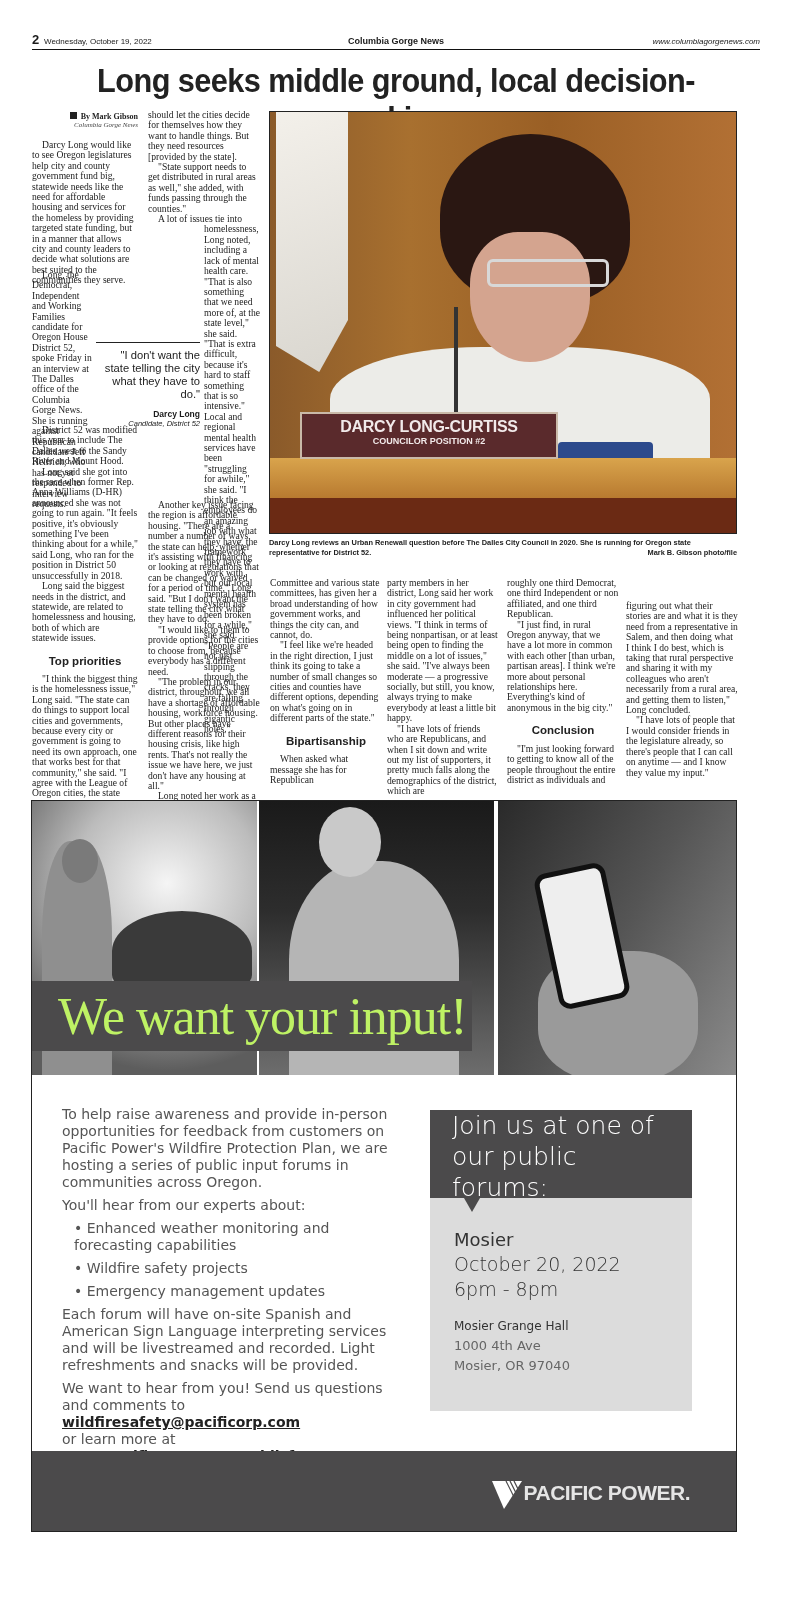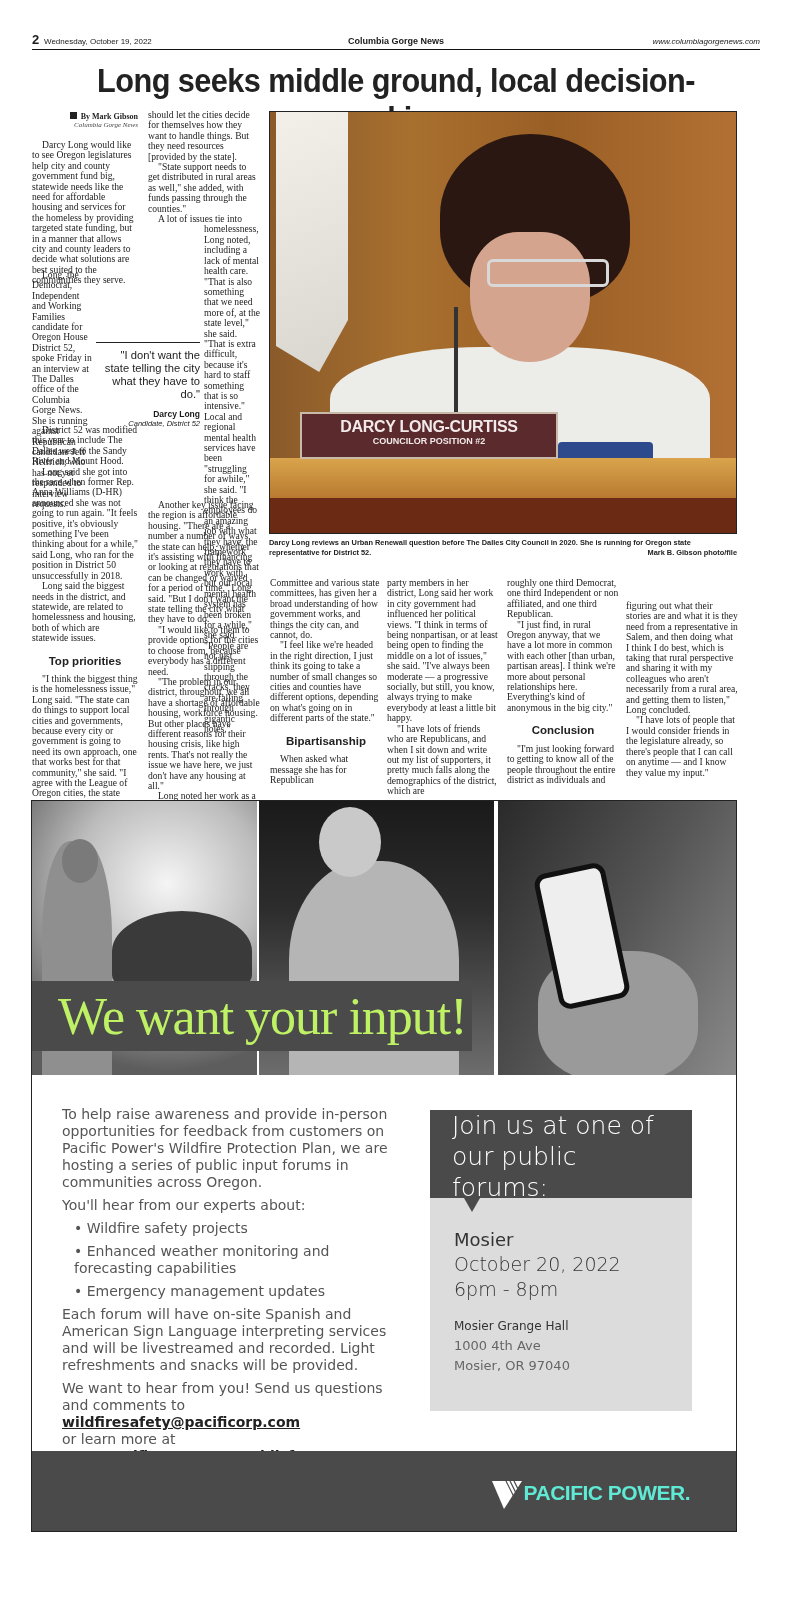--- a/index.html
+++ b/index.html
@@ -67,21 +67,21 @@
   .forum .top { position: absolute; left: 0; top: 0; width: 262px; height: 88px; background: #4b4a4b; color: #fff; font-family: "DejaVu Sans", sans-serif; font-weight: 200; font-size: 25px; line-height: 31px; padding: 0 22px; }
   .forum .tri { position: absolute; left: 34px; top: 88px; border-left: 8px solid transparent; border-right: 8px solid transparent; border-top: 14px solid #4b4a4b; }
   .forum .info { position: absolute; left: 24px; top: 118px; font-family: "DejaVu Sans", sans-serif; color: #333; }
   .forum .city { font-weight: normal; font-size: 18px; line-height: 24px; }
   .forum .when { font-size: 19px; line-height: 25px; font-weight: 300; }
   .forum .venue { font-size: 12px; margin-top: 14px; line-height: 20px; }
   .forum .addr { font-size: 13px; line-height: 20px; color: #666; }
   .ad .footer { position: absolute; left: 0; top: 650px; width: 706px; height: 82px; background: #4b4a4b; }
   .ws { position: absolute; left: 30px; top: 24px; width: 208px; border-top: 2px solid #fff; border-bottom: 2px solid #fff; padding: 4px 0; color: #fff; font-family: "DejaVu Sans", sans-serif; font-size: 19px; letter-spacing: 0.3px; }
   .ws b { font-weight: bold; }
-  .pp { position: absolute; right: 48px; top: 26px; color: #5eead4; font-family: "Liberation Sans", sans-serif; font-weight: bold; font-size: 21px; letter-spacing: -0.5px; display: flex; align-items: center; justify-content: space-between; }
+  .pp { position: absolute; right: 48px; top: 26px; color: #e5e5e5; font-family: "Liberation Sans", sans-serif; font-weight: bold; font-size: 21px; letter-spacing: -0.5px; display: flex; align-items: center; justify-content: space-between; }
   .pp .logo { width: 30px; height: 32px; margin-right: 2px; }
 </style>
 </head>
 <body>
 
 <div class="abs masthead">
   <span class="pg">2</span>
   <span class="date">Wednesday, October 19, 2022</span>
   <span class="paper">Columbia Gorge News</span>
   <span class="url">www.columbiagorgenews.com</span>
@@ -182,22 +182,22 @@
     <div class="phone"></div>
   </div>
   <div class="banner">
     <span>We want your input!</span>
   </div>
 
   <div class="body">
     <p>To help raise awareness and provide in-person opportunities for feedback from customers on Pacific Power's Wildfire Protection Plan, we are hosting a series of public input forums in communities across Oregon.</p>
     <p>You'll hear from our experts about:</p>
     <ul>
+      <li>Enhanced weather monitoring and forecasting capabilities</li>
       <li>Wildfire safety projects</li>
-      <li>Enhanced weather monitoring and forecasting capabilities</li>
       <li>Emergency management updates</li>
     </ul>
     <p>Each forum will have on-site Spanish and American Sign Language interpreting services and will be livestreamed and recorded. Light refreshments and snacks will be provided.</p>
     <p>
       <span>We want to hear from you! Send us questions</span><br>
       <span>and comments to </span><b>wildfiresafety@pacificorp.com</b><br>
       <span>or learn more at </span><b>www.pacificpower.net/publicforums</b>.
     </p>
   </div>
 

